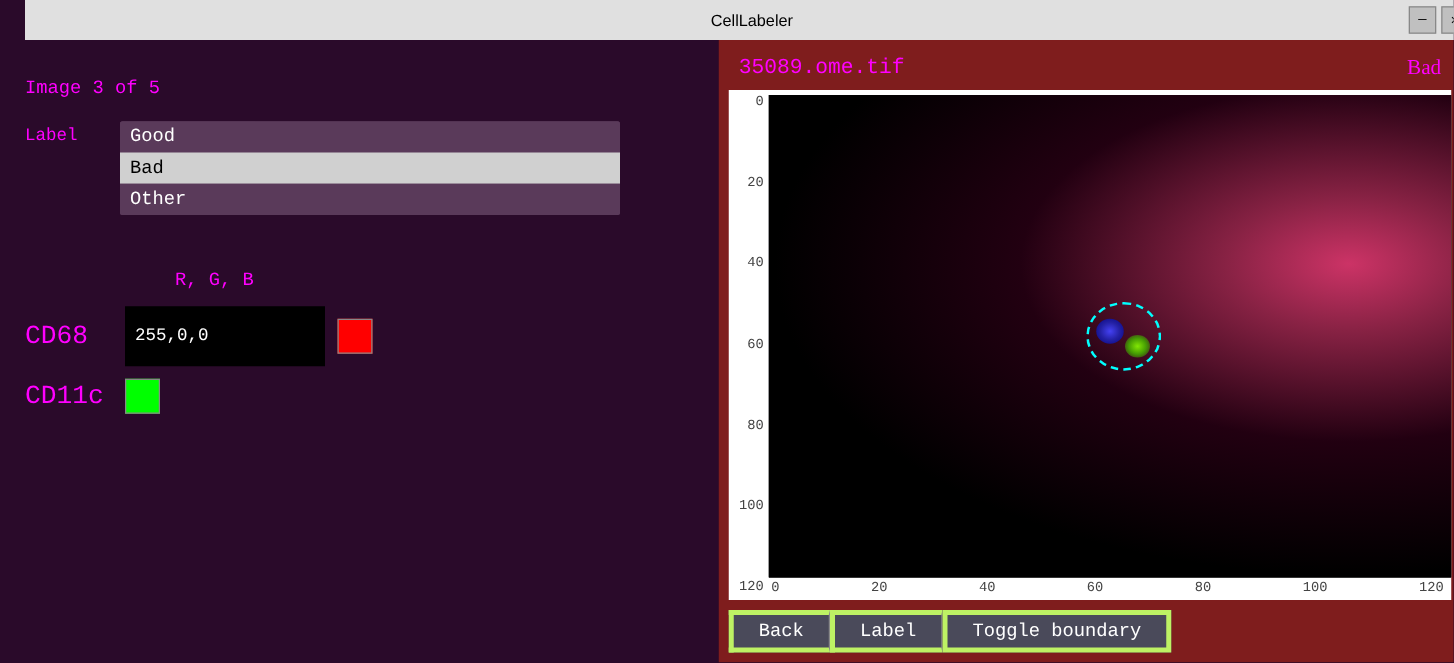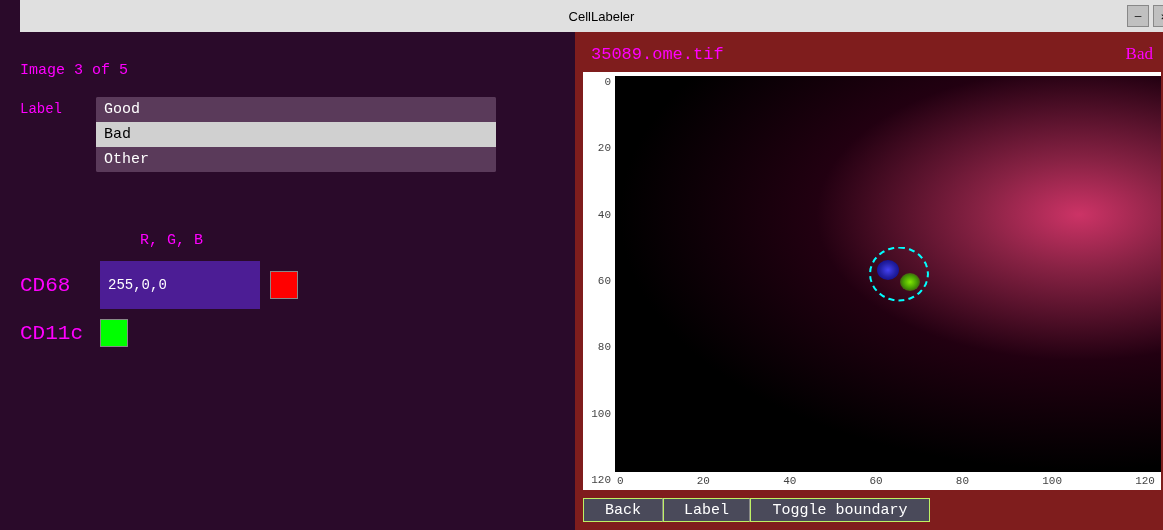--- a/index.html
+++ b/index.html
@@ -103,42 +103,42 @@
       padding: 4px 8px;
       color: #fff;
       background: #5a3a5a;
     }
     .label-list option.selected, .label-list option:checked {
       background: #d0d0d0;
       color: #000;
     }
 
     .channels-section {
-      margin-top: 40px;
+      margin-top: 24px;
     }
     .rgb-header {
       color: #ff00ff;
       font-size: 15px;
       margin-bottom: 12px;
       margin-left: 120px;
     }
     .channel-row {
       display: flex;
       align-items: center;
       gap: 10px;
       margin-bottom: 10px;
     }
     .channel-name {
       color: #ff00ff;
       font-size: 21px;
       min-width: 70px;
     }
     .channel-input {
       width: 160px;
-      background: #4c1d95;
+      background: #000000;
       border: none;
       color: #fff;
       font-family: 'Courier New', Courier, monospace;
       font-size: 14px;
       padding: 16px 8px;
       outline: none;
     }
     .color-swatch {
       width: 28px;
       height: 28px;
@@ -282,24 +282,24 @@
       opacity: 0.95;
     }
 
     
     .bottom-buttons {
       display: flex;
       gap: 0;
       padding: 4px 0 0 0;
     }
     .btn {
-      height: 24px;
+      height: 34px;
       background: #4a4a5a;
       color: #fff;
-      border: 1px solid #bef264;
+      border: 4px solid #bef264;
       font-family: 'Courier New', Courier, monospace;
       font-size: 15px;
       cursor: pointer;
       padding: 0 20px;
       min-width: 80px;
     }
     .btn:not(:last-child) {
       border-right: 1px solid #888;
     }
     .btn-next {

